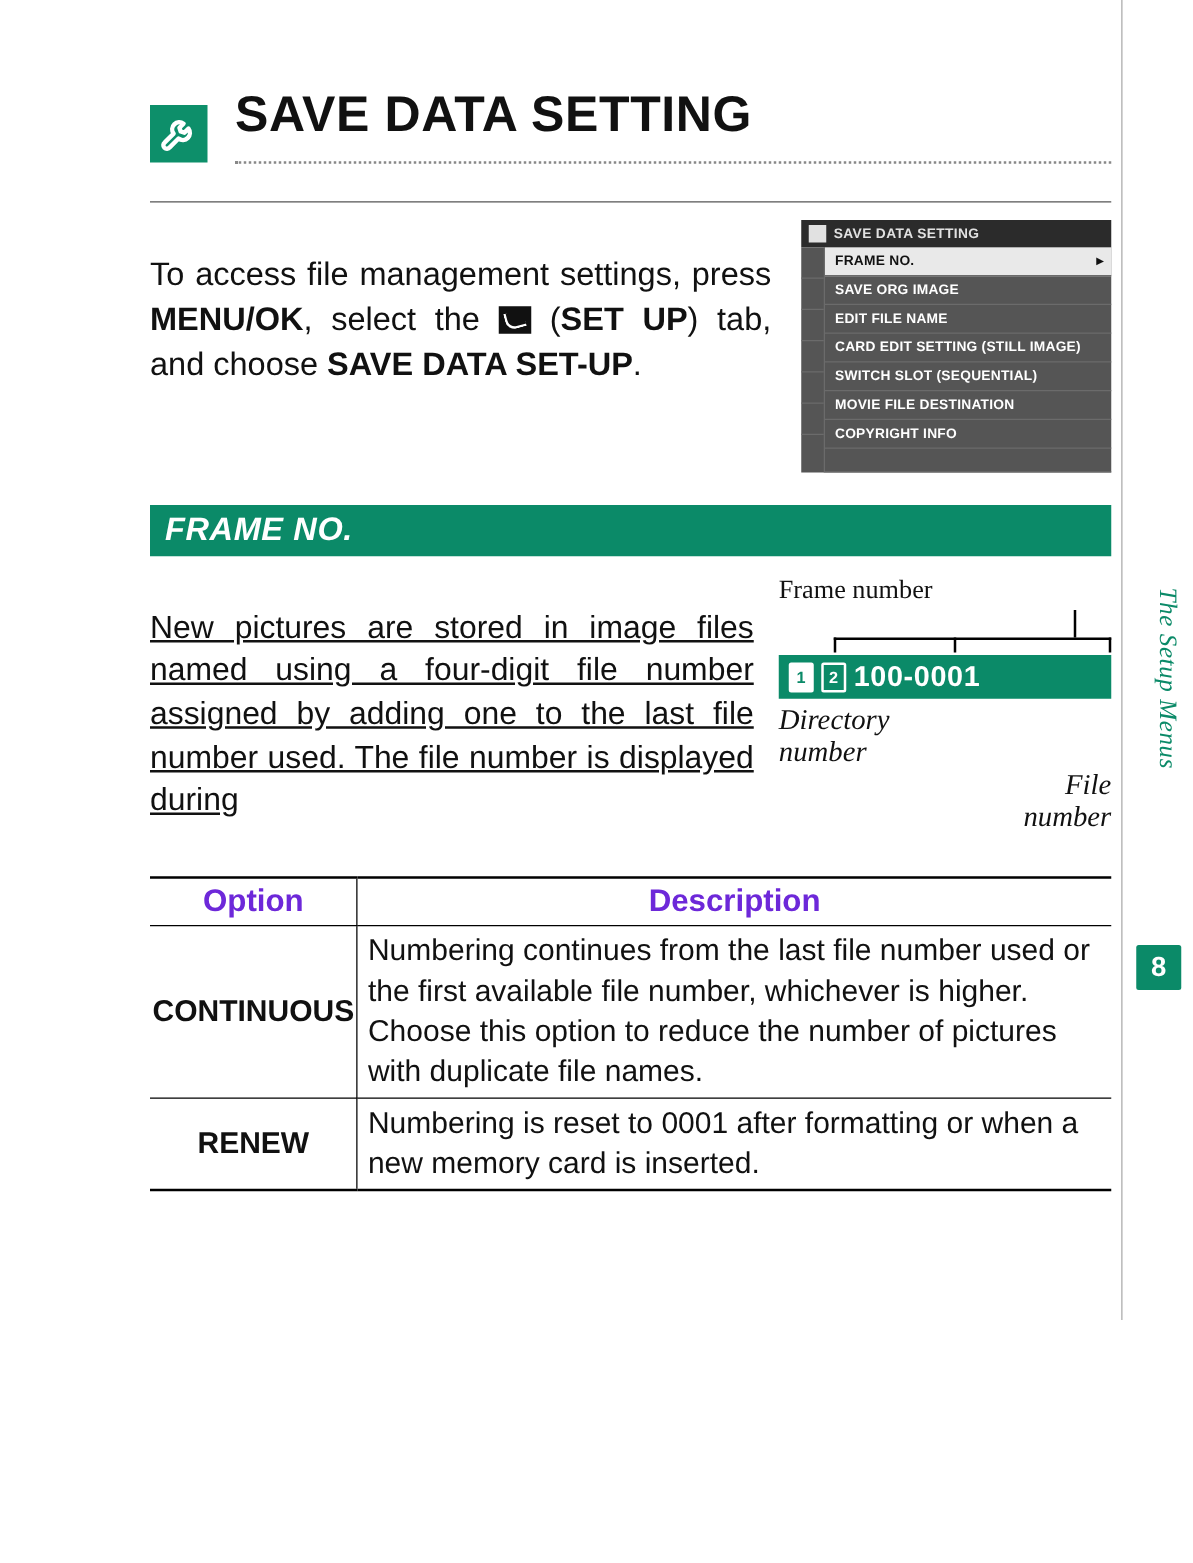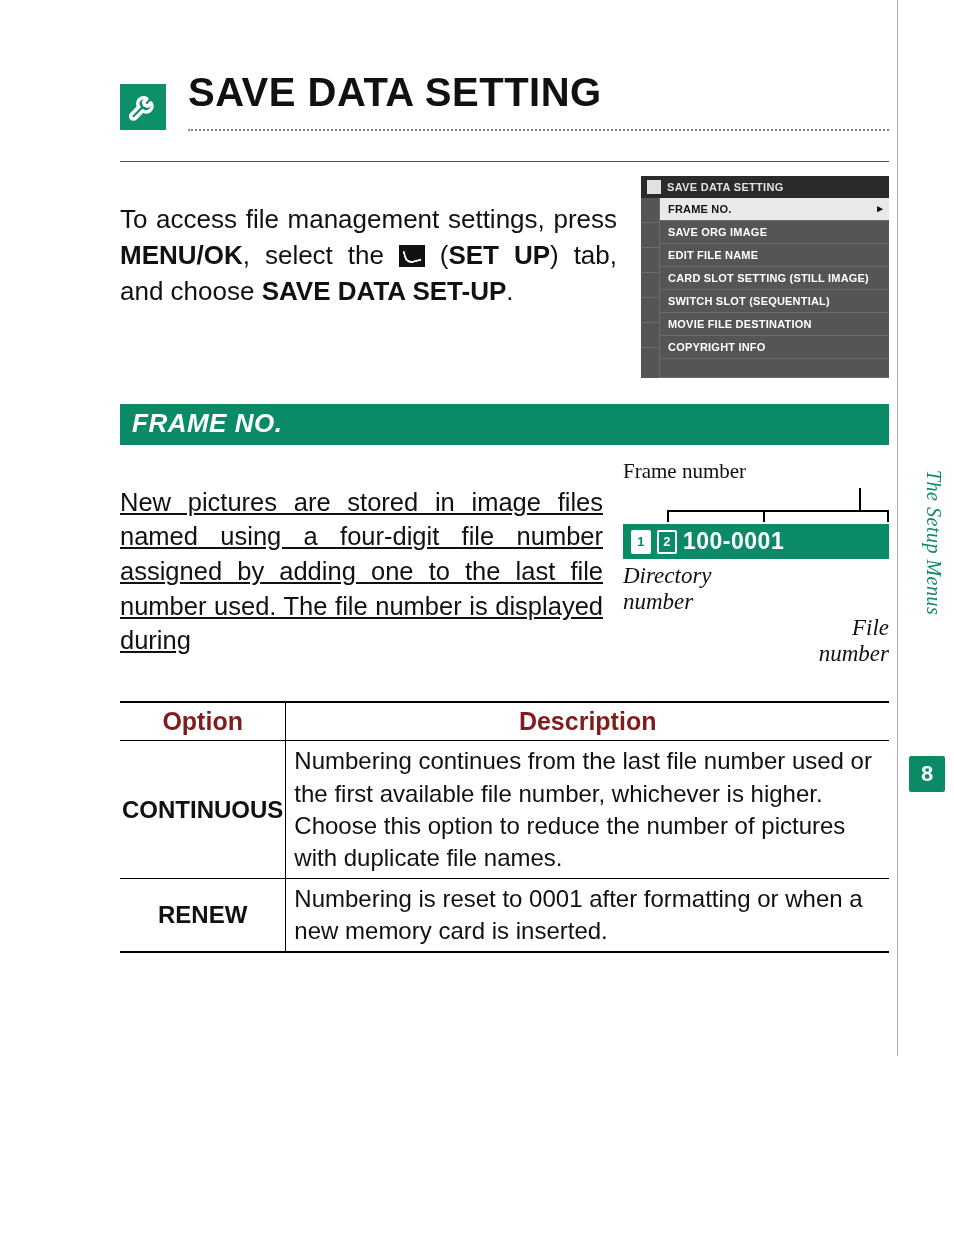--- a/index.html
+++ b/index.html
@@ -265,21 +265,21 @@
 
   
   table.opts{
     border-collapse:collapse;
     width:100%;
     margin-top:18px;
     font-size:24px;
   }
   table.opts th{
     background:#fff;
-    color:#7f1d1d;
+    color:#6d28d9;
     font-weight:800;
     font-size:25px;
     border-top:2px solid #000;
     border-bottom:1px solid #000;
     border-right:1px solid #000;
     padding:4px 10px;
   }
   table.opts th:last-child{border-right:none;}
   table.opts td{
     border-bottom:1px solid #000;
@@ -337,21 +337,21 @@
               <div></div>
               <div></div>
               <div></div>
               <div></div>
               <div></div>
           </div>
           <div class="items">
             <div class="item selected">FRAME NO.</div>
             <div class="item">SAVE ORG IMAGE</div>
             <div class="item">EDIT FILE NAME</div>
-            <div class="item">CARD SLOT SETTING (STILL IMAGE)</div>
+            <div class="item">CARD EDIT SETTING (STILL IMAGE)</div>
             <div class="item">SWITCH SLOT (SEQUENTIAL)</div>
             <div class="item">MOVIE FILE DESTINATION</div>
             <div class="item">COPYRIGHT INFO</div>
             <div class="blank"></div>
           </div>
         </div>
       </div>
     </div>
 
     <div class="sect">FRAME NO.</div>

